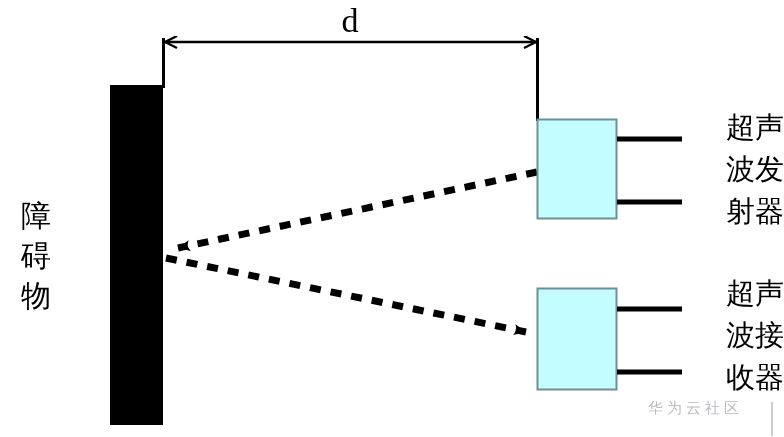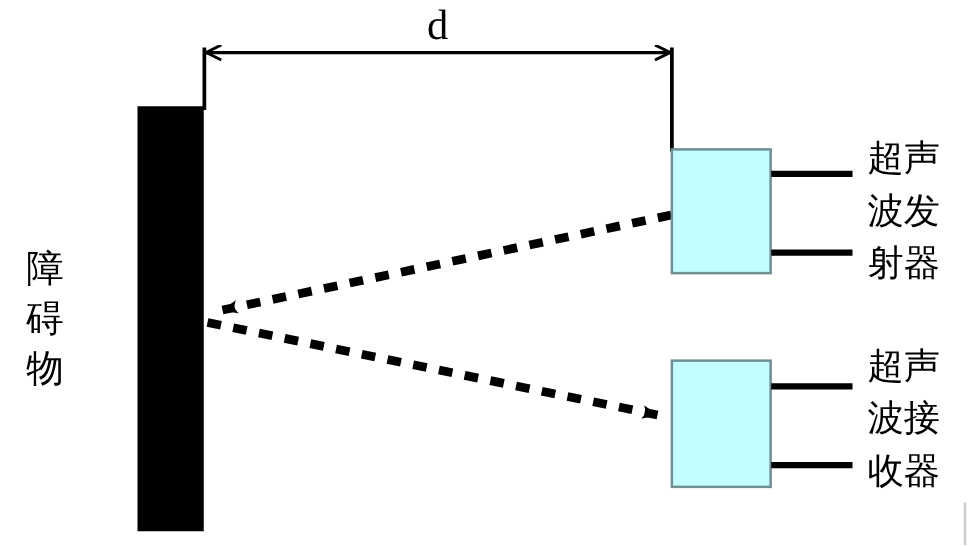--- a/index.html
+++ b/index.html
@@ -34,21 +34,21 @@
     text-align: center;
     white-space: pre-line;
   }
   .label-block {
     position: absolute;
     font-family: "Liberation Serif", serif;
     font-size: 29px;
     line-height: 42px;
     color: #000000;
     white-space: pre-line;
-    text-align: left;
+    text-align: right;
   }
   #obstacle-label {
     left: 8px;
     top: 196px;
     width: 56px;
   }
   #transmitter-label {
     left: 694px;
     top: 106px;
     width: 90px;
@@ -133,15 +133,16 @@
 物</div>
 
   <div id="transmitter-label" class="label-block">超声
 波发
 射器</div>
 
   <div id="receiver-label" class="label-block">超声
 波接
 收器</div>
 
+  <div id="watermark">华为云社区</div>
   <div id="watermark-mark"></div>
 
 </div>
 
 </body></html>

